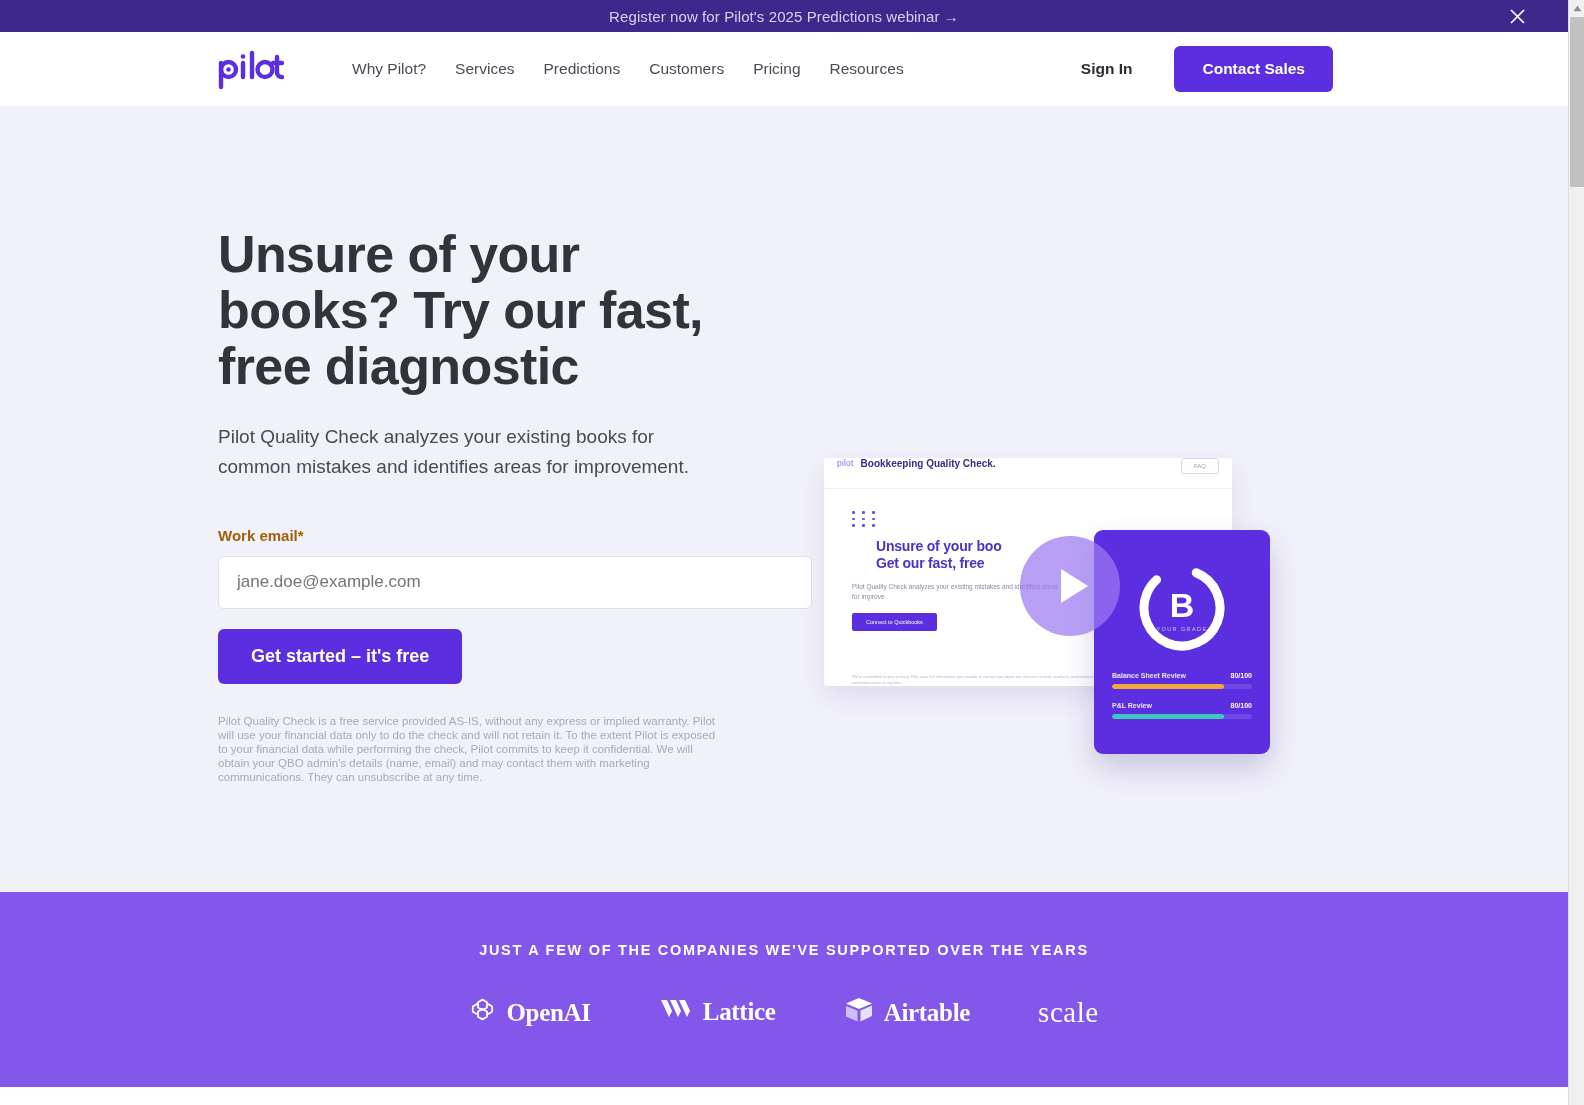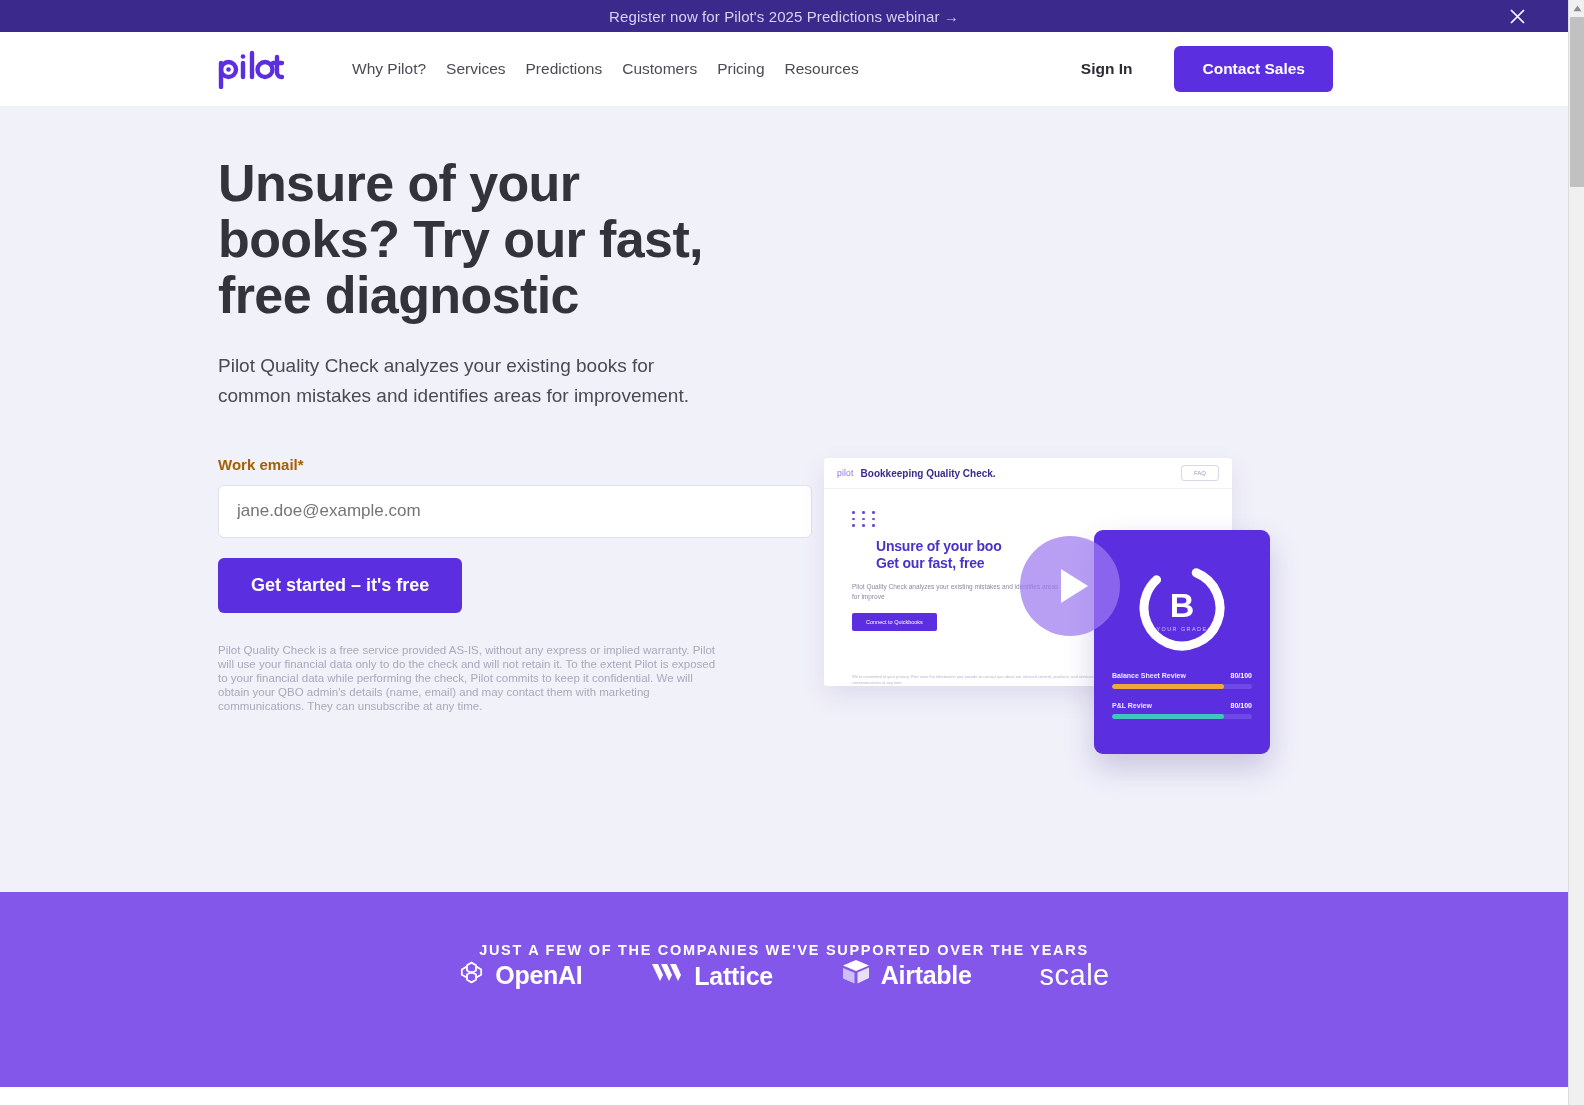--- a/index.html
+++ b/index.html
@@ -44,21 +44,21 @@
     cursor:pointer;
   }
 
   
   .nav{
     height:74px; background:#ffffff;
     display:flex; align-items:center;
     padding:0 0 0 218px;
   }
   .logo{ display:flex; align-items:flex-end; margin-right:66px; cursor:pointer; }
-  .nav-links{ display:flex; align-items:center; gap:20px; }
+  .nav-links{ display:flex; align-items:center; gap:29px; }
   .nav-link{
     font-size:15.5px; color:#4b4b55; cursor:pointer; white-space:nowrap;
   }
   .nav-right{
     margin-left:auto; display:flex; align-items:center; gap:0;
     padding-right:235px;
   }
   .signin{
     font-size:15.5px; color:#2b2b33; cursor:pointer; margin-right:42px;
     font-weight:600;
@@ -68,21 +68,21 @@
     border:none; border-radius:6px; padding:14px 28px; cursor:pointer;
     white-space:nowrap;
   }
 
   
   .hero{
     background:#f1f1fa;
     height:786px;
     position:relative;
     padding-left:218px;
-    padding-top:49px;
+    padding-top:120px;
   }
   .hero-inner{ display:flex; }
   .hero-left{ width:520px; }
   h1.hero-title{
     font-size:52px; line-height:1.08; font-weight:700; letter-spacing:-.6px;
     color:#33333b; margin-bottom:28px;
   }
   .hero-sub{
     font-size:19px; line-height:1.58; color:#4a4a54; width:490px;
     margin-bottom:44px;
@@ -115,21 +115,21 @@
     width:420px; height:230px;
   }
   .browser-card{
     position:absolute; left:0; top:0; width:408px; height:228px;
     background:#fff; border-radius:3px;
     box-shadow:0 10px 26px rgba(60,40,130,.10);
     overflow:hidden;
   }
   .bc-head{
     height:31px; border-bottom:1px solid #f0f0f6;
-    display:flex; align-items:center; padding:0 13px;
+    display:flex; align-items:flex-start; padding:0 13px;
   }
   .bc-logo{ font-size:8.5px; color:#8b6fe8; letter-spacing:.2px; margin-right:7px; }
   .bc-title{ font-size:10px; font-weight:700; color:#3b2a8c; }
   .bc-faq{
     margin-left:auto; font-size:6px; color:#9a9ac0;
     border:1px solid #d8d8e8; border-radius:3px; padding:4px 12px;
   }
   .bc-body{ padding:22px 28px 0 28px; position:relative; }
   .dotgrid{ display:grid; grid-template-columns:repeat(3,6px); gap:4px; margin-bottom:11px; }
   .dotgrid i{ width:2.5px; height:2.5px; background:#6b4ce0; border-radius:50%; display:block; }
@@ -192,22 +192,22 @@
 
   
   .logo-band{
     background:#8257ea; height:195px; padding-top:50px; text-align:center;
   }
   .band-title{
     color:#ffffff; font-size:14.5px; font-weight:700;
     letter-spacing:1.7px;
   }
   .logo-row{
-    display:flex; align-items:flex-end;
-    justify-content:center; gap:68px;
+    margin-top:38px; display:flex; align-items:flex-start;
+    justify-content:center; gap:68px;font-family:Liberation Serif, serif;
   }
   .brand{
     display:flex; align-items:center; gap:10px;
     color:#fff; font-size:25px; font-weight:700; letter-spacing:-.3px;
   }
   .brand.scale-brand{ font-weight:400; font-size:29px; letter-spacing:.5px; }
 </style>
 </head>
 <body>
 

